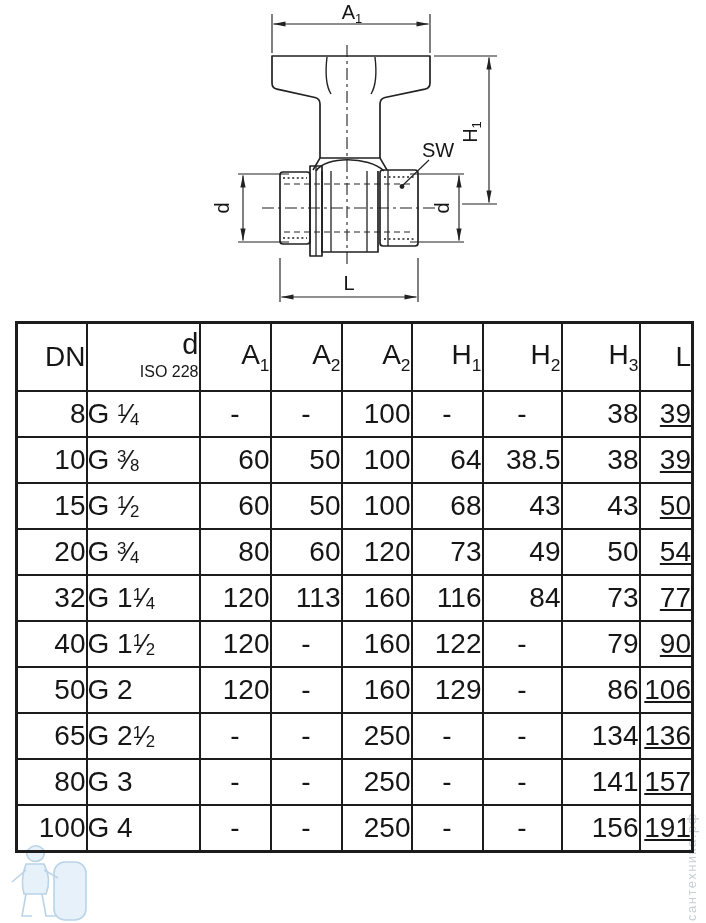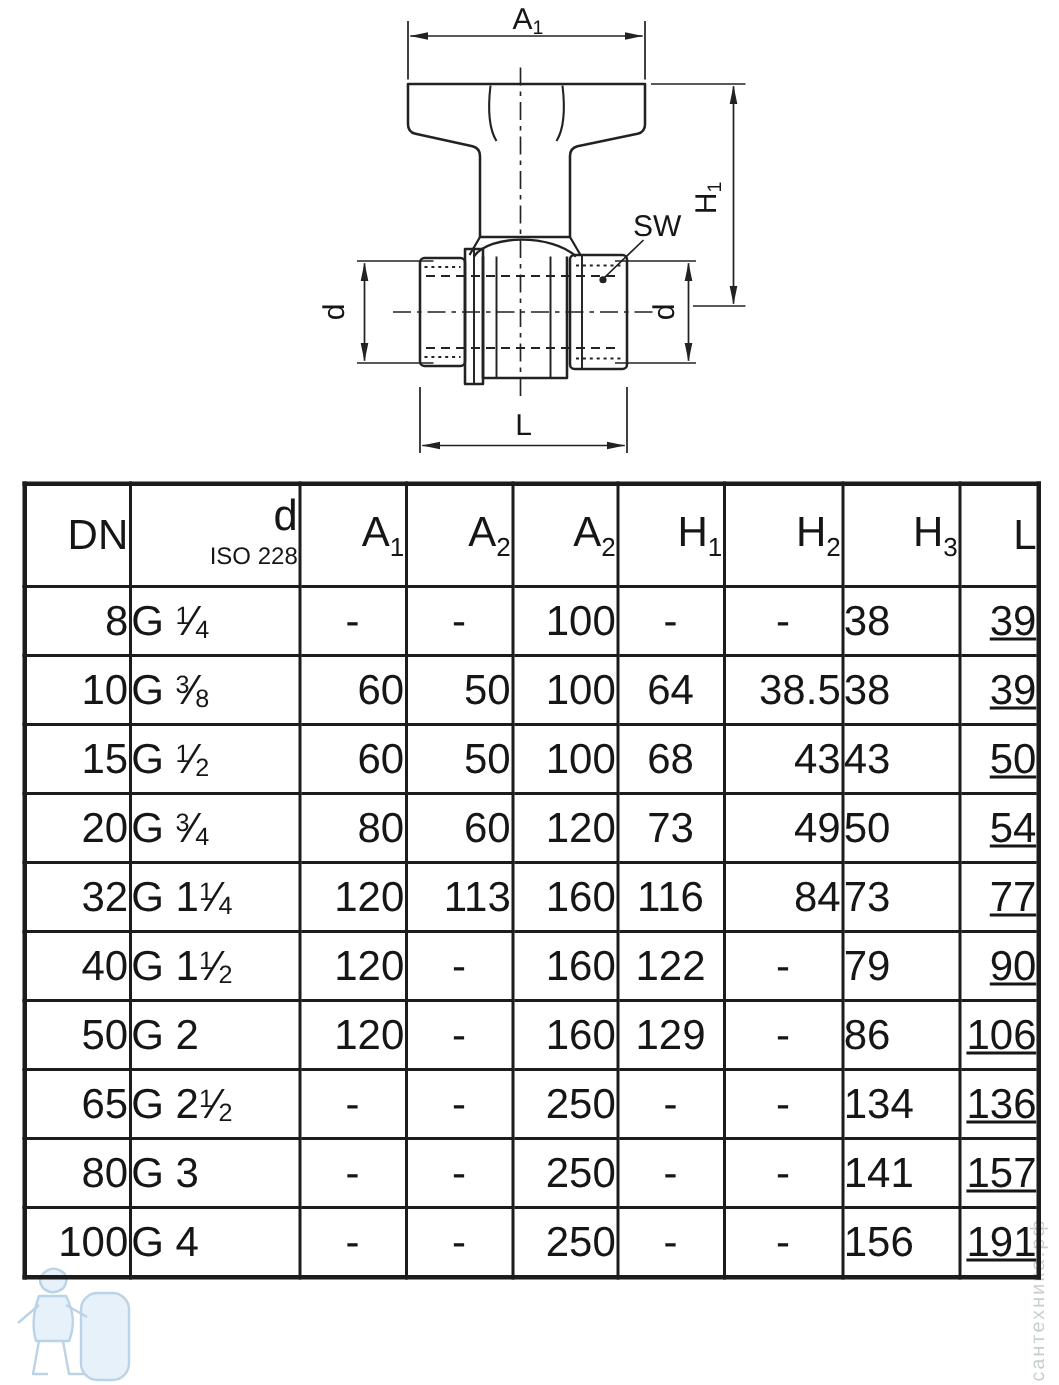--- a/index.html
+++ b/index.html
@@ -24,23 +24,23 @@
   table.dim th{height:66px;text-align:right;vertical-align:middle;padding-left:26px;}
   table.dim td{height:44px;vertical-align:middle;}
   sub{font-size:0.62em;}
   .hd-top{font-size:29px;line-height:30px;}
   .hd-bot{font-size:16px;line-height:26px;}
   td.c1{text-align:right;padding-right:13px;}
   td.c2{text-align:left;padding-left:27px;}
   td.c3{text-align:right;padding-right:16px;}
   td.c4{text-align:right;padding-right:16px;}
   td.c5{text-align:right;padding-right:17px;}
-  td.c6{text-align:center;padding-right:26px;}
+  td.c6{text-align:right;padding-right:26px;}
   td.c7{text-align:right;padding-right:14px;}
-  td.c8{padding-right:12px;}
+  td.c8{text-align:right;padding-right:12px;}
   td.c9{text-align:right;padding-right:4px;text-decoration:underline;}
   td.dash{text-align:center;padding:0;}
   .fr{letter-spacing:-0.5px;}
   .fr sup{font-size:0.60em;vertical-align:0.42em;}
   .fr sub{font-size:0.60em;vertical-align:-0.12em;}
 </style>
 </head>
 <body>
 
 <div class="page">

